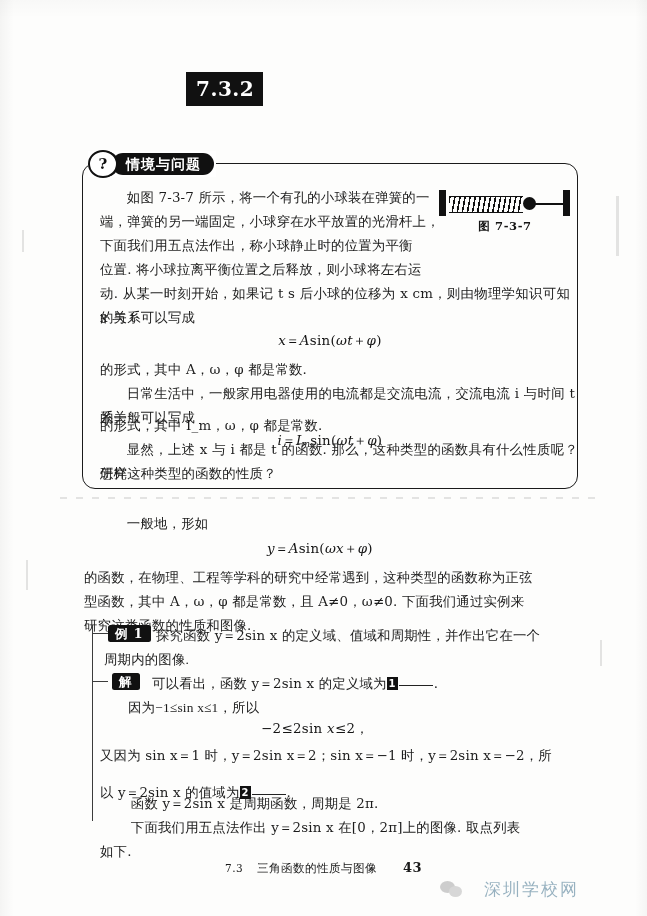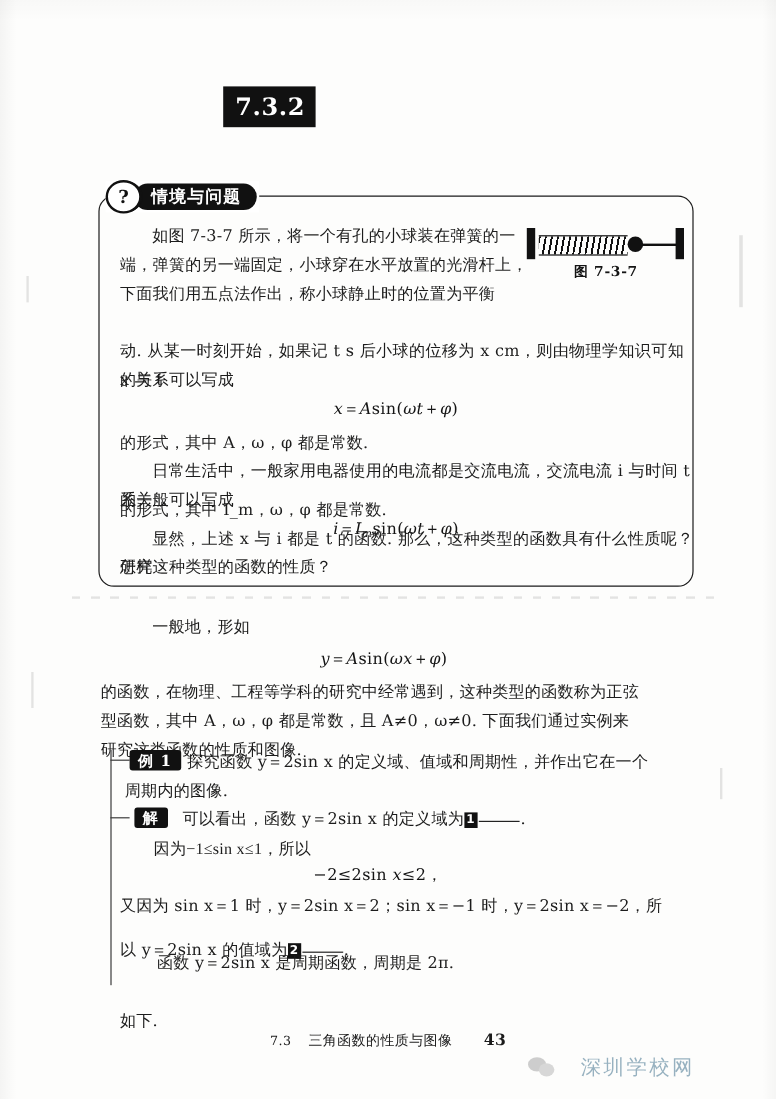--- a/index.html
+++ b/index.html
@@ -334,20 +334,21 @@
     <div class="spring"></div>
     <div class="ball"></div>
     <div class="rod"></div>
     <div class="post right"></div>
   </div>
   <div class="fig-caption">图 7-3-7</div>
 
   <div class="body-txt" style="left:100px;top:186px;width:330px;text-indent:2em;">如图 7-3-7 所示，将一个有孔的小球装在弹簧的一</div>
   <div class="body-txt" style="left:100px;top:210px;width:345px;">端，弹簧的另一端固定，小球穿在水平放置的光滑杆上，</div>
   <div class="body-txt" style="left:100px;top:234px;width:345px;">下面我们用五点法作出，称小球静止时的位置为平衡</div>
+  <div class="body-txt" style="left:100px;top:258px;width:345px;">位置. 将小球拉离平衡位置之后释放，则小球将左右运</div>
   <div class="body-txt" style="left:100px;top:282px;width:470px;">动. 从某一时刻开始，如果记 t s 后小球的位移为 x cm，则由物理学知识可知 x 与 t</div>
   <div class="body-txt" style="left:100px;top:306px;width:470px;">的关系可以写成</div>
 
   <div class="formula" style="left:100px;top:332px;width:460px;">
     <i class="v">x</i>＝<i class="v">A</i>sin(<i class="v">ωt</i>＋<i class="v">φ</i>)
   </div>
 
   <div class="body-txt" style="left:100px;top:358px;width:470px;">的形式，其中 A，ω，φ 都是常数.</div>
   <div class="body-txt" style="left:100px;top:382px;width:475px;text-indent:2em;">日常生活中，一般家用电器使用的电流都是交流电流，交流电流 i 与时间 t 的关</div>
   <div class="body-txt" style="left:100px;top:406px;width:470px;">系一般可以写成</div>
@@ -381,38 +382,39 @@
   <div class="body-txt" style="left:84px;top:566px;width:490px;">的函数，在物理、工程等学科的研究中经常遇到，这种类型的函数称为正弦</div>
   <div class="body-txt" style="left:84px;top:590px;width:495px;">型函数，其中 A，ω，φ 都是常数，且 A≠0，ω≠0. 下面我们通过实例来</div>
   <div class="body-txt" style="left:84px;top:614px;width:470px;">研究这类函数的性质和图像.</div>
 
   <div class="example-rule"></div>
   <div class="tick" style="top:633px;"></div>
   <div class="tick" style="top:681px;"></div>
 
   <div class="lbl-chip" style="left:108px;top:625px;">例 1</div>
   <div class="body-txt" style="left:156px;top:624px;width:420px;">探究函数 y＝2sin x 的定义域、值域和周期性，并作出它在一个</div>
-  <div class="body-txt" style="left:104px;top:648px;width:470px;">周期内的图像.</div>
+  <div class="body-txt" style="left:104px;top:648px;width:470px;font-family:Liberation Serif, serif;">周期内的图像.</div>
 
   <div class="lbl-chip" style="left:112px;top:673px;">解</div>
   <div class="body-txt" style="left:152px;top:672px;width:430px;">
     <span>可以看出，函数 y＝2sin x 的定义域为</span><span class="blank-chip">1</span><span class="blank-line"></span><span>.</span>
   </div>
 
   <div class="body-txt" style="left:128px;top:696px;width:430px;font-family:Liberation Serif, serif;">因为−1≤sin x≤1，所以</div>
 
   <div class="formula" style="left:100px;top:720px;width:430px;">−2≤2sin <i class="v">x</i>≤2，</div>
 
   <div class="body-txt" style="left:100px;top:744px;width:480px;">又因为 sin x＝1 时，y＝2sin x＝2；sin x＝−1 时，y＝2sin x＝−2，所</div>
 
   <div class="body-txt" style="left:100px;top:768px;width:440px;margin-top:13px;">
     <span>以 y＝2sin x 的值域为</span><span class="blank-chip">2</span><span class="blank-line"></span><span>.</span>
   </div>
 
   <div class="body-txt" style="left:104px;top:792px;width:470px;text-indent:2em;">函数 y＝2sin x 是周期函数，周期是 2π.</div>
+  <div class="body-txt" style="left:104px;top:816px;width:478px;text-indent:2em;">下面我们用五点法作出 y＝2sin x 在[0，2π]上的图像. 取点列表</div>
   <div class="body-txt" style="left:100px;top:840px;width:470px;">如下.</div>
 
   <div class="footer">
     <span class="fnum">7.3</span>
     <span class="ftitle">三角函数的性质与图像</span>
     <span class="fpage">43</span>
   </div>
 
   <div class="watermark">
     <span class="wechat-ico">

